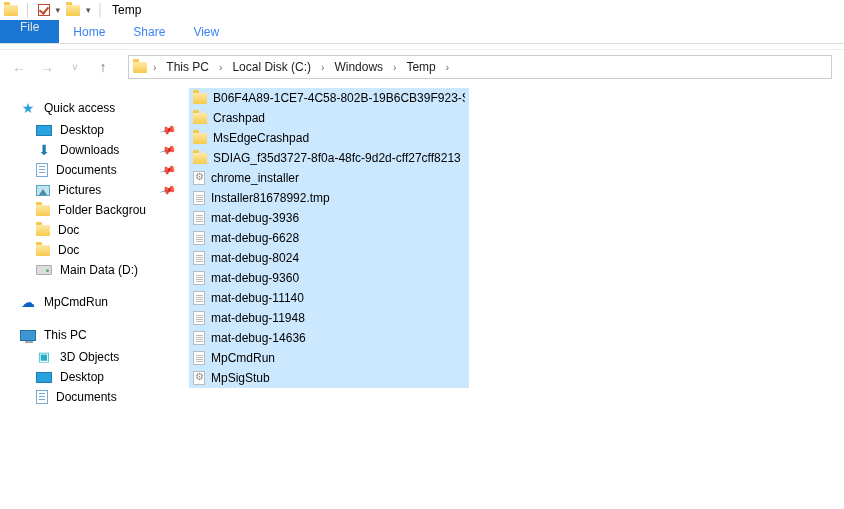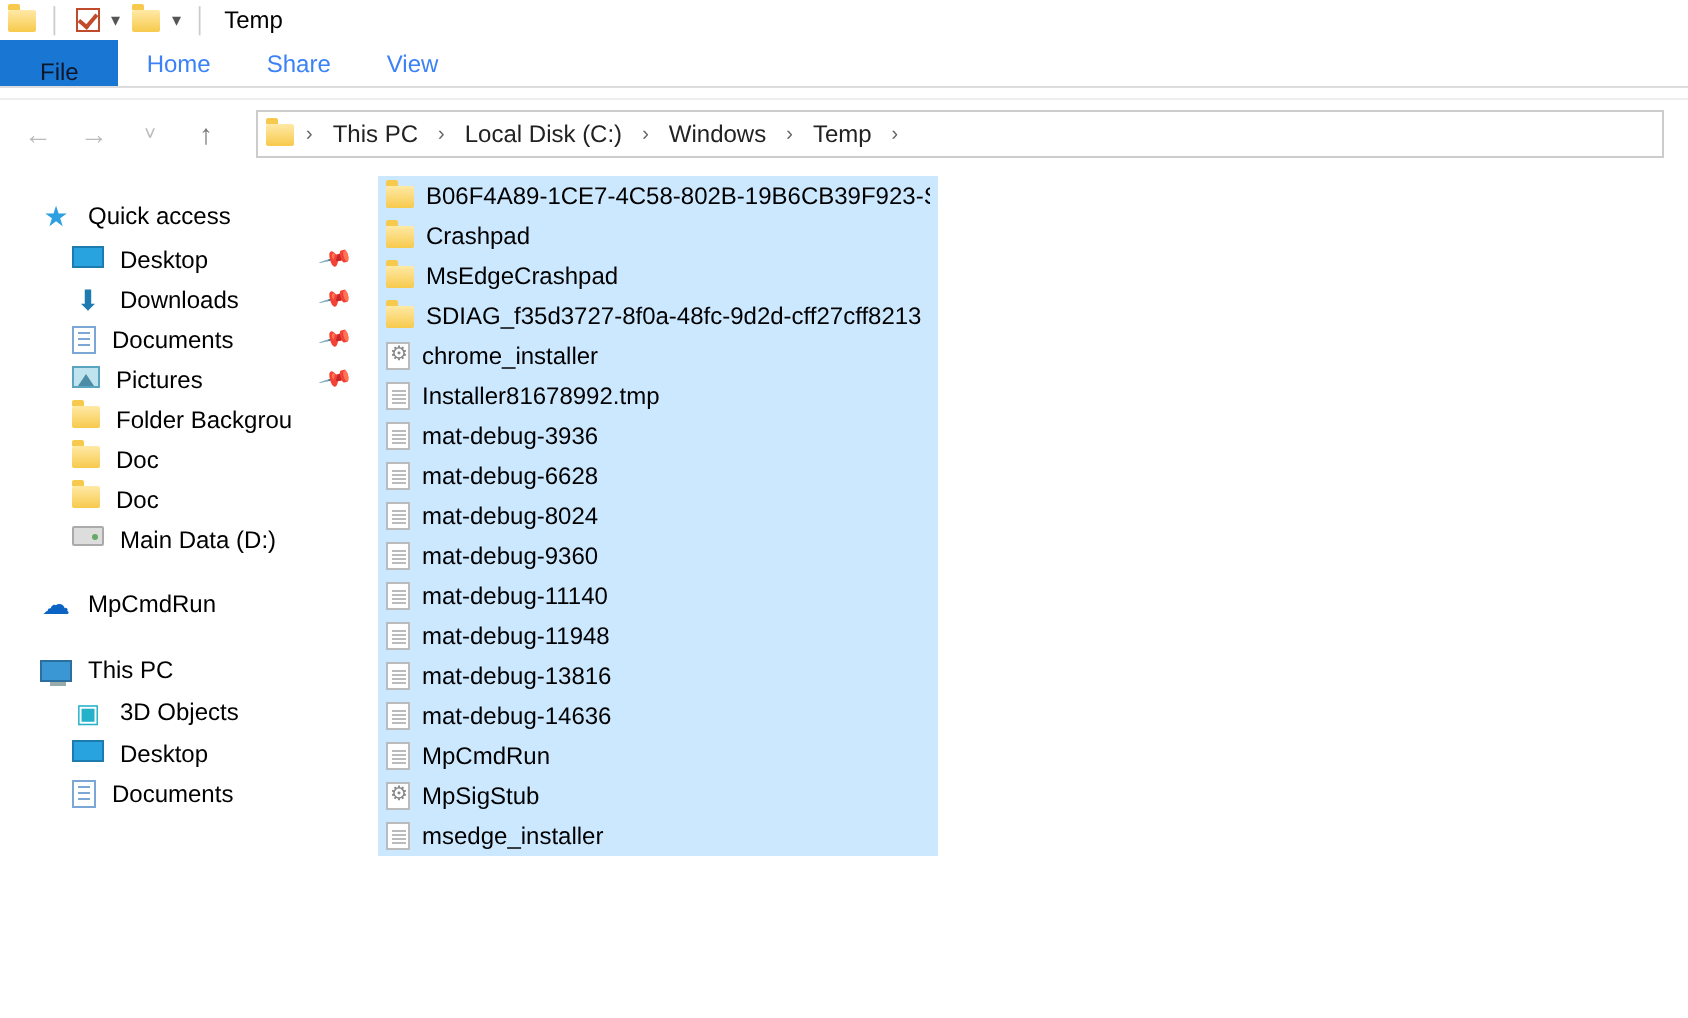--- a/index.html
+++ b/index.html
@@ -27,24 +27,24 @@
   }
   
   .ribbon {
     height: 24px;
     display: flex;
     align-items: stretch;
     border-bottom: 1px solid #ddd;
   }
   .ribbon .file-tab {
     background: #1976d2;
-    color: #0f172a;
+    color: #e5e5e5;
     padding: 0 20px;
     display: flex;
-    align-items: flex-end;
+    align-items: flex-start;
     font-size: 12px;
   }
   .ribbon .tab {
     padding: 0 14px;
     display: flex;
     align-items: center;
     color: #3b82f6;
     font-size: 12px;
   }
   .ribbon-spacer { height: 6px; border-bottom: 1px solid #eee; }
@@ -89,20 +89,21 @@
   }
   .sidebar .group-header {
     display: flex;
     align-items: center;
     gap: 8px;
     padding: 4px 8px 4px 20px;
     font-size: 12px;
   }
   .sidebar .item {
     display: flex;
+    align-items: center;
     gap: 8px;
     padding: 3px 8px 3px 36px;
     font-size: 12px;
     position: relative;
   }
   .sidebar .item .pin {
     position: absolute;
     right: 10px;
     color: #777;
     font-size: 11px;
@@ -372,34 +373,26 @@
         <div class="file-row">
           <span class="ic ic-file"></span>
           <span class="fname">mat-debug-11140</span>
         </div>
         <div class="file-row">
           <span class="ic ic-file"></span>
           <span class="fname">mat-debug-11948</span>
         </div>
         <div class="file-row">
           <span class="ic ic-file"></span>
-          <span class="fname">mat-debug-13816</span>
-        </div>
-        <div class="file-row">
-          <span class="ic ic-file"></span>
           <span class="fname">mat-debug-14636</span>
         </div>
         <div class="file-row">
           <span class="ic ic-file"></span>
           <span class="fname">MpCmdRun</span>
         </div>
         <div class="file-row">
           <span class="ic ic-file-cog"></span>
           <span class="fname">MpSigStub</span>
         </div>
-        <div class="file-row">
-          <span class="ic ic-file"></span>
-          <span class="fname">msedge_installer</span>
-        </div>
       </div>
   </div>
 
 </div>
 
 </body></html>

